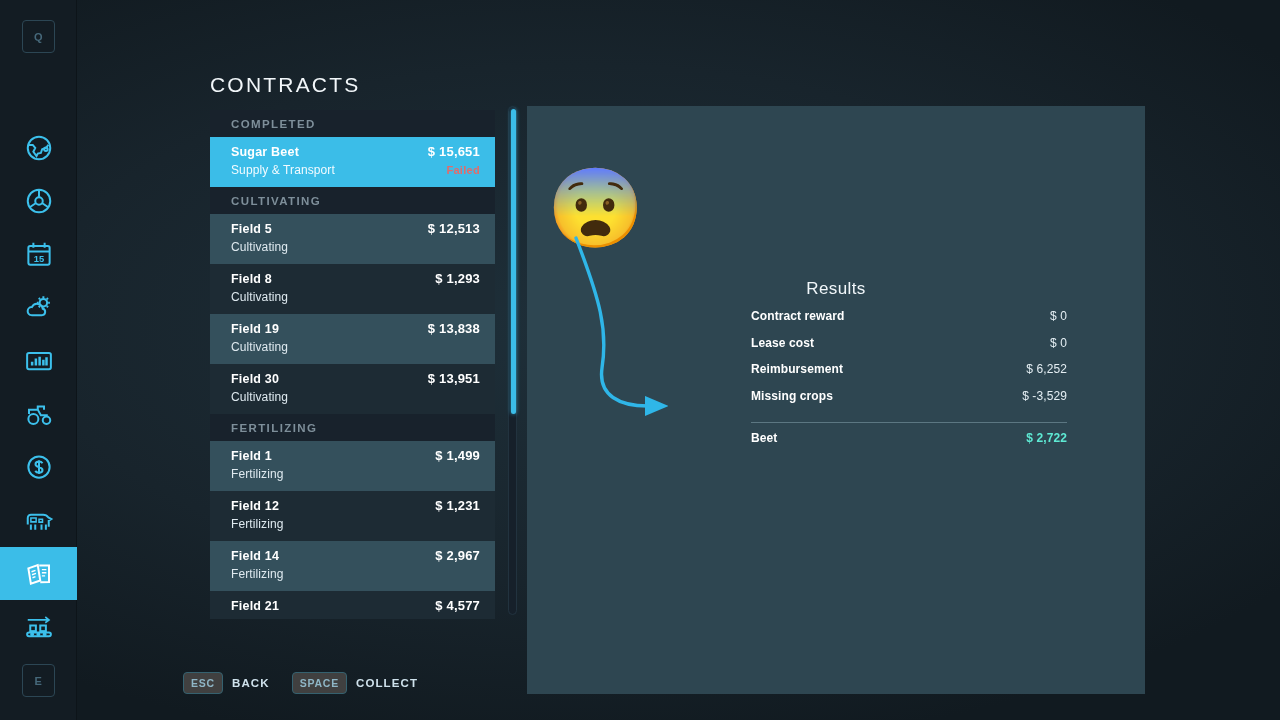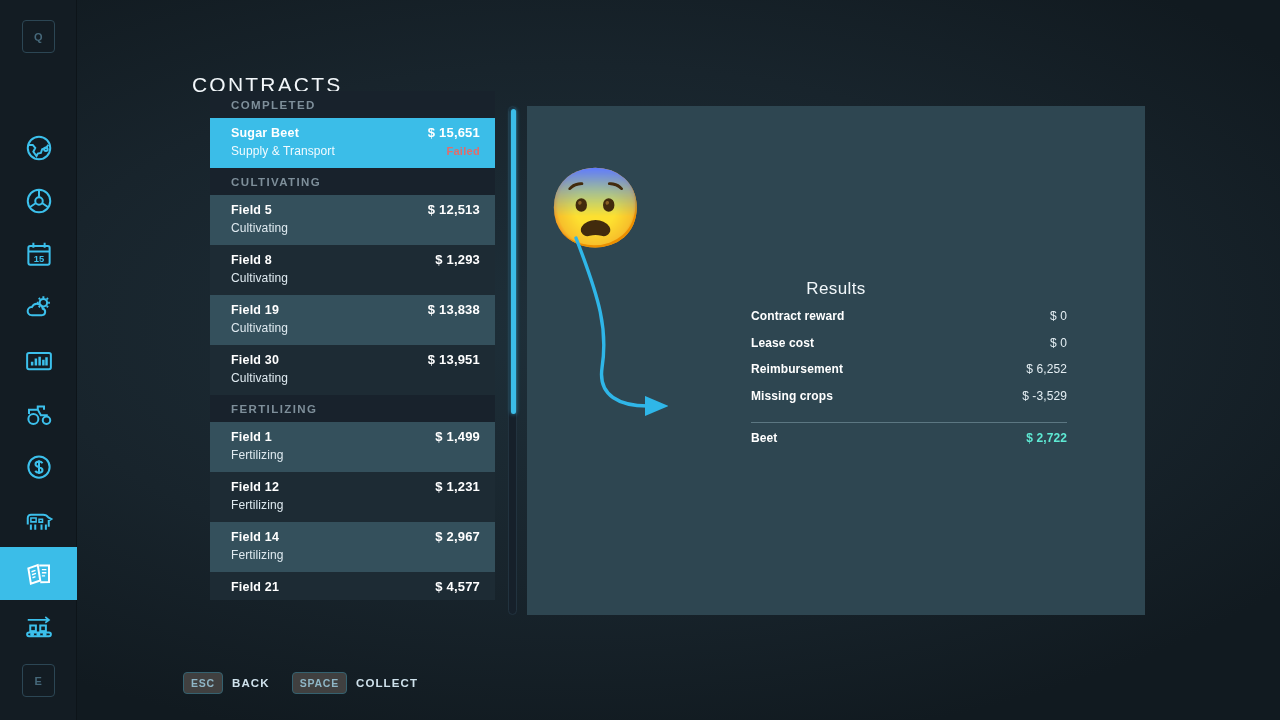--- a/index.html
+++ b/index.html
@@ -40,27 +40,27 @@
   }
   .side-item svg{ width:30px; height:30px; display:block; }
   .side-item .ico{ stroke:#3cc0ec; fill:none; stroke-width:1.6; }
   .side-item.active{ background:#3bbde8; }
   .side-item.active .ico{ stroke:#ffffff; }
 
   
   #main{ position:absolute; left:77px; top:0; right:0; bottom:0; }
 
   #page-title{
-    position:absolute; left:115px; top:73px;
+    position:absolute; left:133px; top:73px;
     font-size:21px; letter-spacing:2.2px; font-weight:400; color:#f2f7fa;
   }
 
   
   #contract-list{
-    position:absolute; left:133px; top:91px;
+    position:absolute; left:133px; top:110px;
     width:285px; height:509px;
     overflow:hidden;
   }
   .grp-header{
     height:27px; background:#18222c;
     display:flex; align-items:center;
     padding-left:21px;
     font-size:11.5px; font-weight:bold; letter-spacing:1.4px;
     color:#7e8f9a;
   }
@@ -88,21 +88,21 @@
   }
   #list-scroll-thumb{
     position:absolute; left:2px; top:2px; width:5px; height:305px;
     background:#3bbde8; border-radius:3px;
     box-shadow:0 0 4px rgba(59,189,232,.7);
   }
 
   
   #detail-panel{
     position:absolute; left:450px; top:106px;
-    width:618px; height:509px;
+    width:618px; height:588px;
     background:#2e4651;
   }
   #results-title{
     position:absolute; top:173px; left:0; width:100%;
     text-align:center; font-size:17px; color:#f1f7fa; letter-spacing:.4px;
   }
   #results-table{
     position:absolute; left:224px; top:203px; width:316px;
   }
   .res-row{

